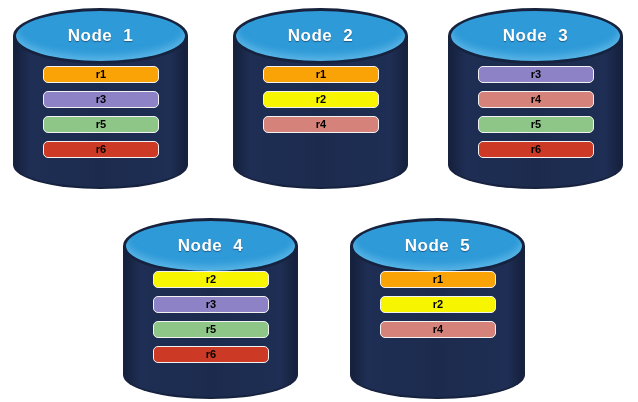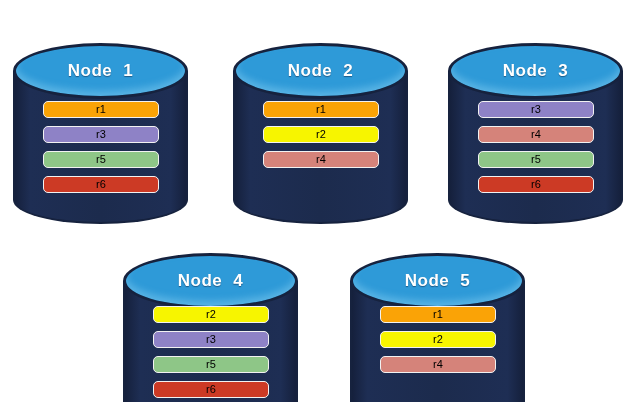--- a/index.html
+++ b/index.html
@@ -10,21 +10,20 @@
     width: 638px;
     height: 402px;
     background: #ffffff;
     overflow: hidden;
     position: relative;
     font-family: "Liberation Sans", sans-serif;
   }
   .diagram {
     position: absolute;
     inset: 0;
-    margin-top: 35px;
   }
   .cylinder {
     position: absolute;
     width: 175px;
     height: 181px;
   }
   .node-1 { left: 13px;  top: 8px; }
   .node-2 { left: 233px; top: 8px; }
   .node-3 { left: 448px; top: 8px; }
   .node-4 { left: 123px; top: 218px; }
@@ -78,21 +77,21 @@
   .bar {
     height: 15px;
     border-radius: 5px;
     border: 1px solid #F2F2F2;
     box-sizing: content-box;
     display: flex;
     align-items: center;
     justify-content: center;
     color: #000000;
     font-size: 11px;
-    font-weight: normal;
+    font-weight: bold;
     line-height: 1;
   }
 </style>
 </head>
 <body>
 
 <div class="diagram">
 
   <div class="cylinder node-1">
     <div class="cyl-body"></div>

